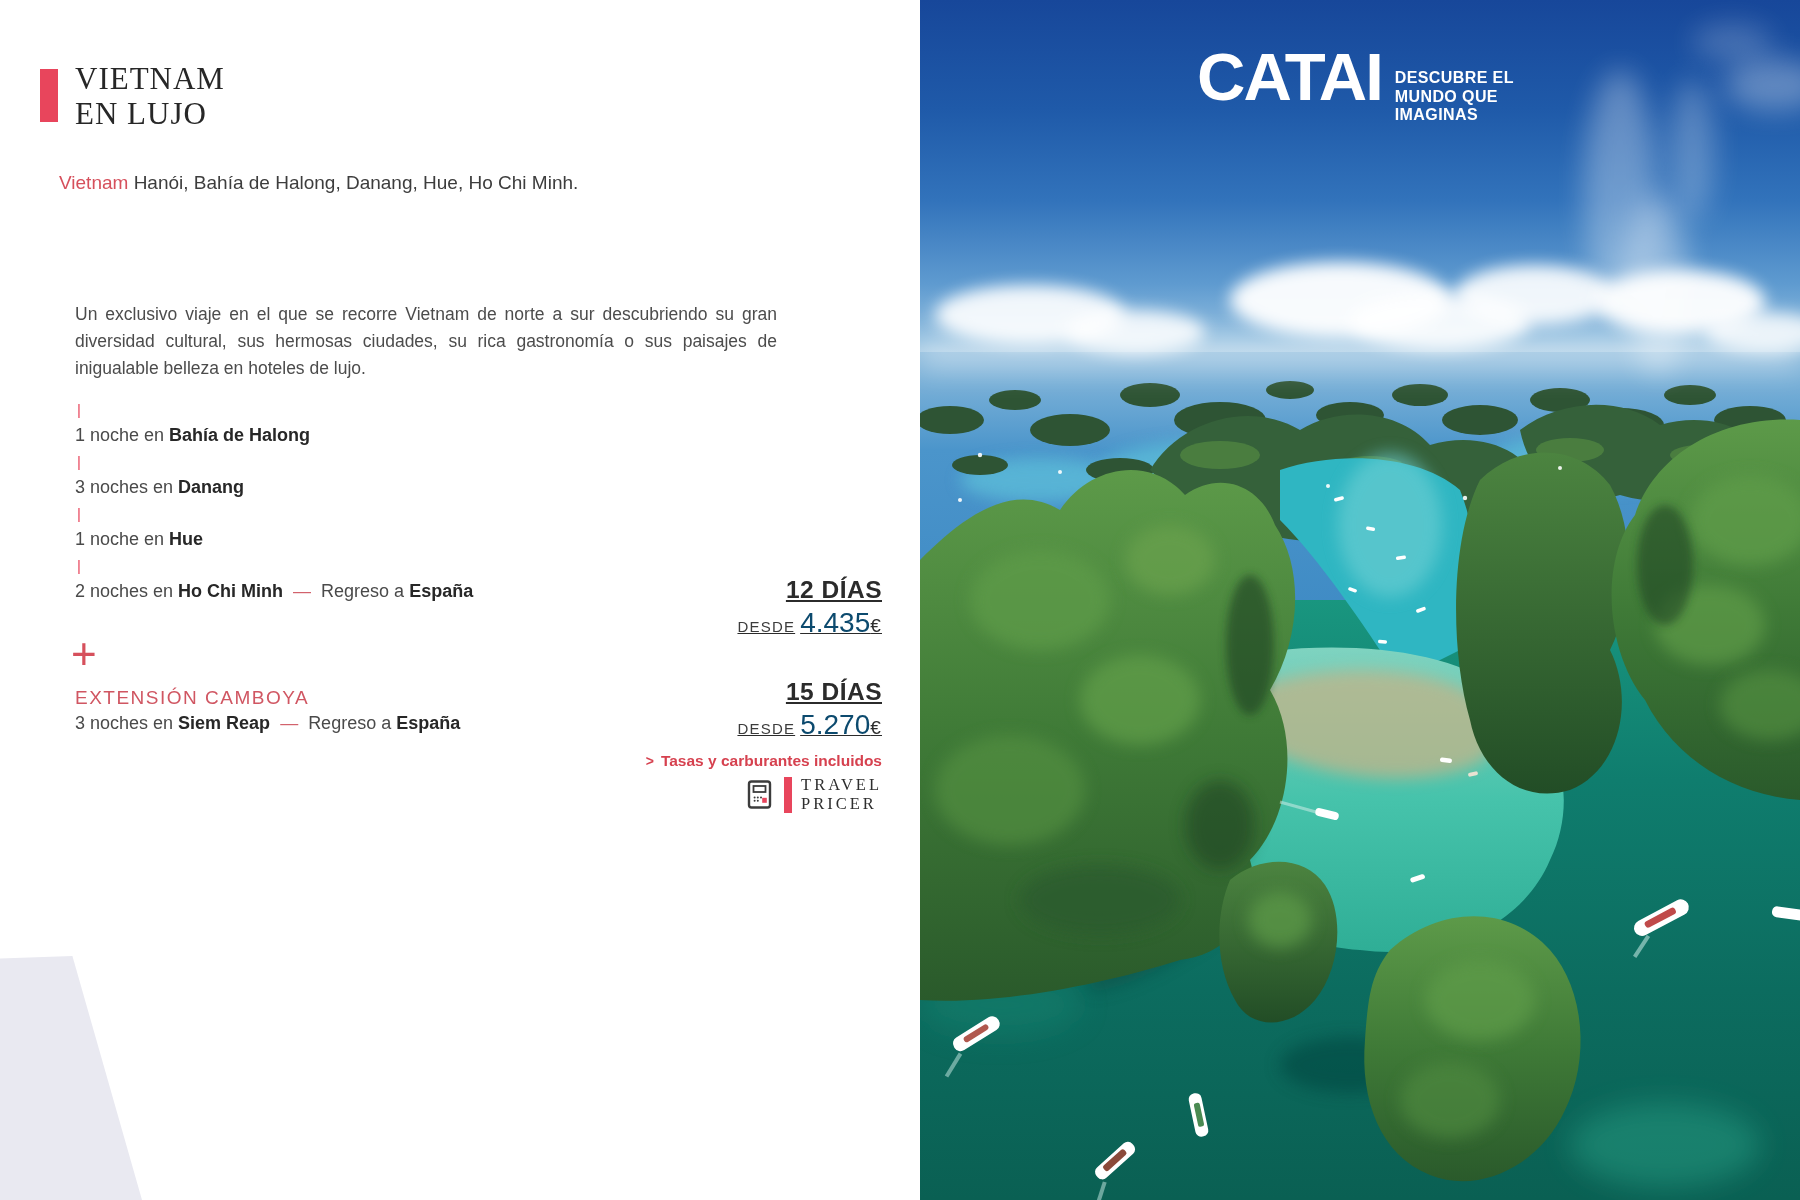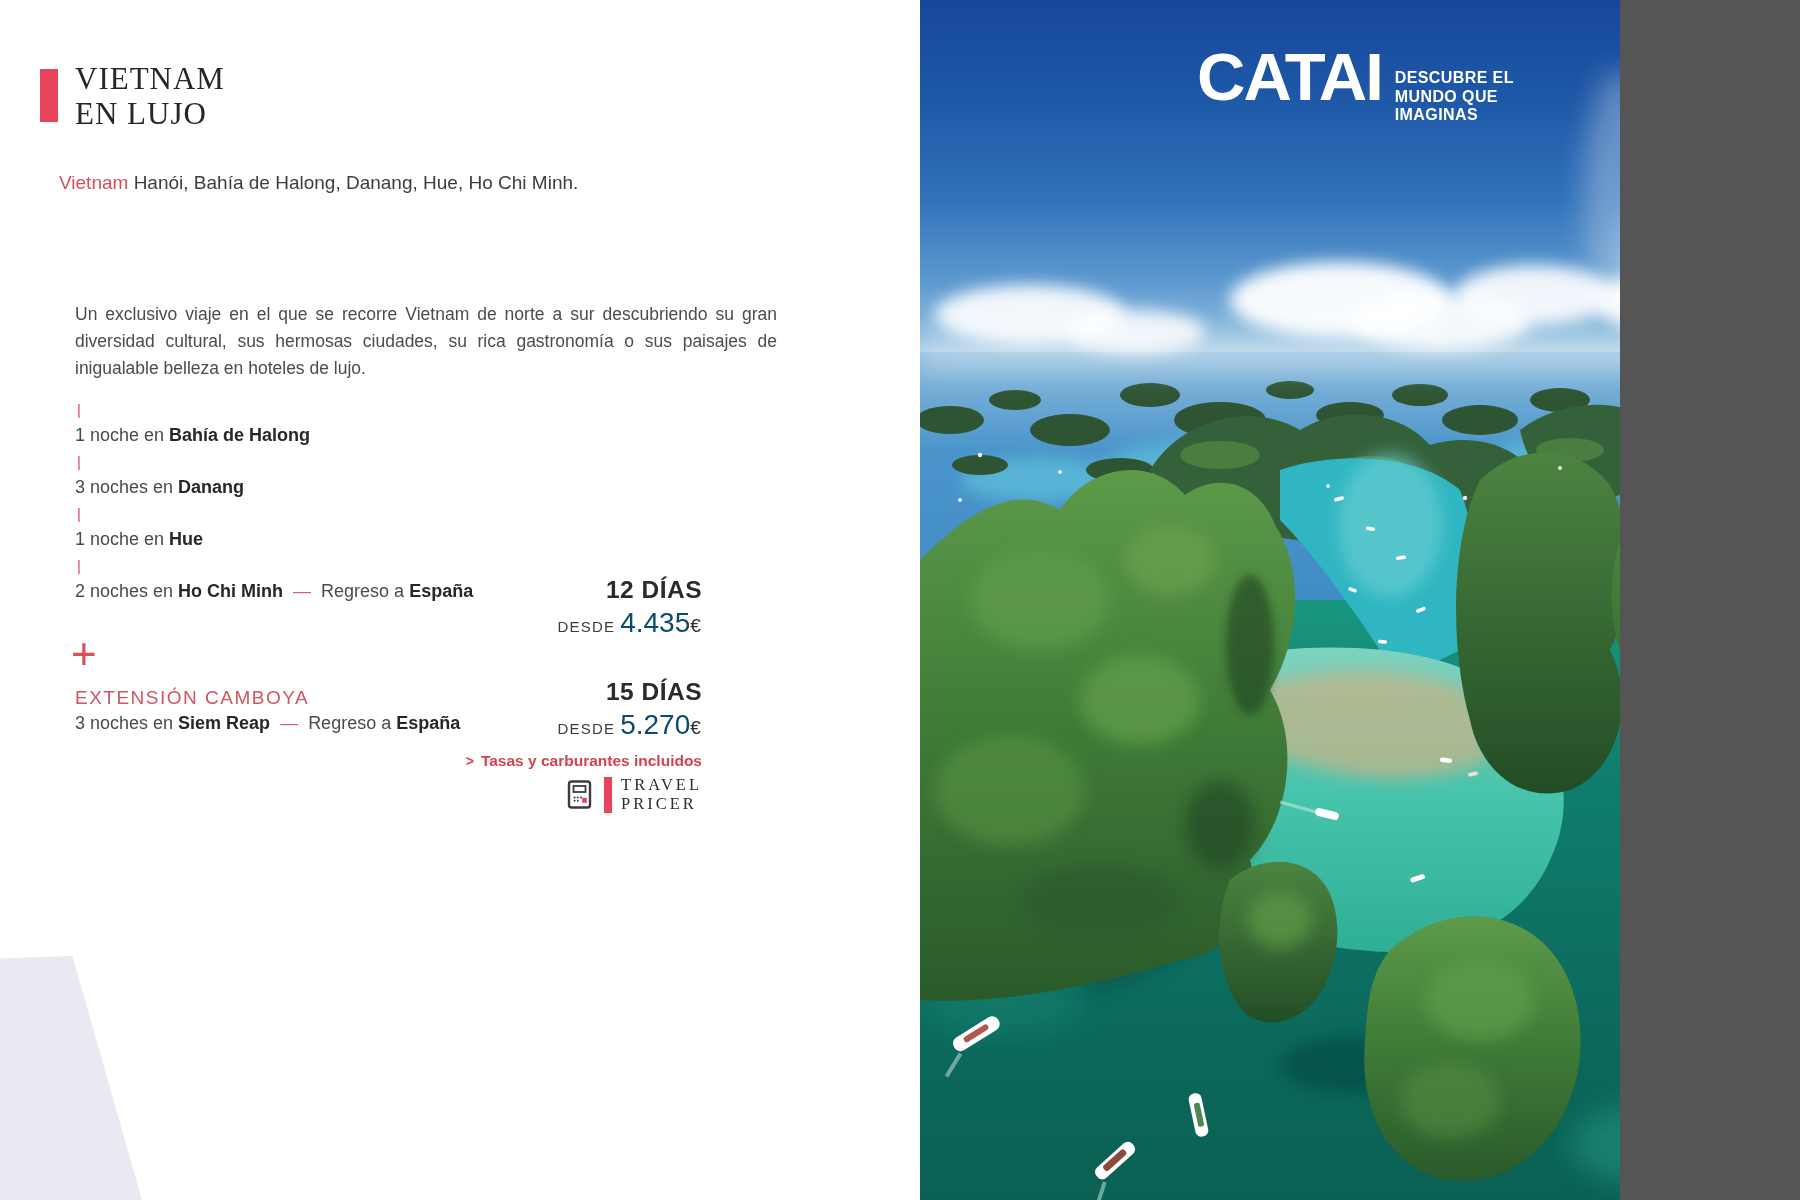--- a/index.html
+++ b/index.html
@@ -1,17 +1,17 @@
 <!DOCTYPE html>
 <html><head>
 <meta charset="utf-8">
 <style>
   html,body{margin:0;padding:0;background:#555;}
   .page{
-    position:relative;width:1620px;height:1200px;background:#ffffff;
+    position:relative;width:1800px;height:1200px;background:#ffffff;
     font-family:"Liberation Sans",sans-serif;overflow:hidden;
     -webkit-font-smoothing:antialiased;
   }
   
   .title-block{position:absolute;left:40px;top:62px;display:flex;}
   .title-bar{width:18px;height:53px;background:#e8455c;margin-top:7px;}
   .title-text{margin-left:17px;font-family:"Liberation Serif","DejaVu Serif",serif;
     font-size:31px;line-height:1.12;color:#272727;letter-spacing:1px;font-weight:400;}
   .route{position:absolute;left:59px;top:172px;font-size:19px;color:#3d3d3d;}
   .route .country{color:#d6505c;}
@@ -21,21 +21,21 @@
   .itinerary{position:absolute;left:75px;top:396px;font-size:18px;color:#4a4a4a;}
   .stop{line-height:25px;white-space:pre-wrap;}
   .stop b{color:#272727;font-weight:700;}
   .connector{line-height:27px;color:#e8455c;font-size:15px;padding-left:2px;}
   .dash{color:#d2626c;margin:0 10px;font-weight:400;}
   .plus{position:absolute;left:71px;top:632px;font-size:44px;font-weight:300;
     color:#d6505c;line-height:1;}
   .ext-title{position:absolute;left:75px;top:687px;font-size:19px;letter-spacing:1.5px;color:#d05662;}
   .ext-stop{position:absolute;left:75px;top:713px;font-size:18px;color:#4a4a4a;white-space:pre-wrap;}
   .ext-stop b{color:#272727;}
-  .price-block{position:absolute;right:918px;text-align:right;color:#2b2b2b;}
+  .price-block{position:absolute;right:918px;text-align:right;color:#2b2b2b;text-decoration:underline;}
   .price-1{top:576px;} .price-2{top:678px;}
   .duration{font-size:24.5px;font-weight:700;letter-spacing:.5px;}
   .from-line{margin-top:3px;font-size:15px;color:#3c3c3c;letter-spacing:1.2px;}
   .from-line .amount{font-size:28px;font-weight:400;color:#0c4a6e;letter-spacing:0;margin-left:5px;}
   .from-line .euro{font-size:19px;color:#2d2d2d;}
   .note{position:absolute;right:918px;top:752px;font-size:15.5px;font-weight:700;color:#d6414f;}
   .note .arrow{margin-right:7px;font-size:14px;}
   .tp-logo{position:absolute;right:918px;top:776px;display:flex;align-items:center;}
   .tp-bar{width:8px;height:36px;background:#e8455c;margin:0 9px 0 10px;}
   .tp-text{font-family:"Liberation Serif","DejaVu Serif",serif;font-size:16.5px;

